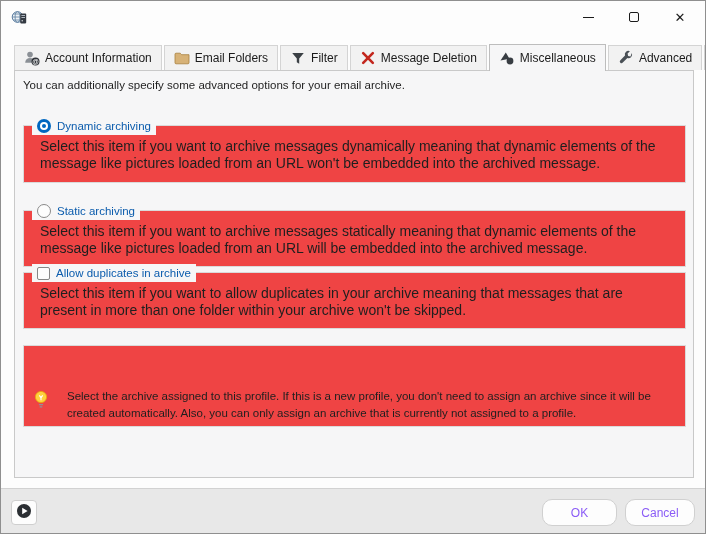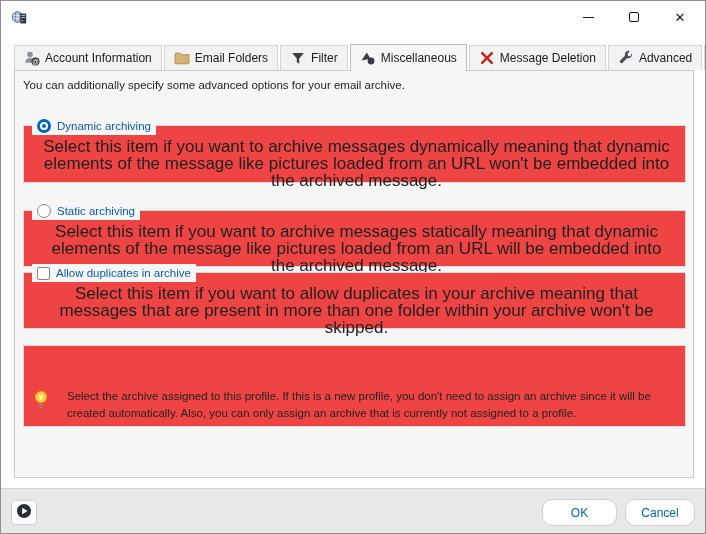--- a/index.html
+++ b/index.html
@@ -30,41 +30,41 @@
   .panel{position:absolute;left:13px;top:69px;width:680px;height:408px;background:#f6f6f7;
        border:1px solid #c9c9c9;z-index:1;}
   .intro{position:absolute;left:8px;top:8px;font-size:11.5px;color:#1f1f1f;}
   .groupbox{position:absolute;left:8px;width:663px;border:1px solid #dadada;background:#ef4444;}
   .gb1{top:54px;height:58px;}
   .gb2{top:128px;height:57px;margin-top:11px;}
   .gb3{top:201px;height:57px;}
   .gb4{top:274px;height:82px;}
   .legend{position:absolute;top:-9px;left:8px;background:#f6f6f7;padding:0 5px;display:flex;align-items:center;gap:6px;height:18px;}
   .legend-label{font-size:11.5px;color:#0b5cad;white-space:nowrap;}
-  .gb-desc{position:absolute;left:16px;right:12px;top:12px;font-size:17px;line-height:17px;color:#1f1f1f;text-align:center;}
+  .gb-desc{position:absolute;left:16px;right:12px;top:12px;font-size:14px;line-height:17px;color:#1f1f1f;}
   
   .radio{width:14px;height:14px;border-radius:50%;flex:0 0 auto;display:flex;align-items:center;justify-content:center;}
   .radio.off{background:#fdfdfd;border:1px solid #8a8a8a;}
   .radio.on{background:#0067c0;}
   .radio-mid{width:8px;height:8px;border-radius:50%;background:#ffffff;display:flex;align-items:center;justify-content:center;}
   .radio-dot{width:4px;height:4px;border-radius:50%;background:#0067c0;}
   .checkbox{width:13px;height:13px;border:1px solid #878787;border-radius:2px;background:#fdfdfd;flex:0 0 auto;}
   
   .combo{position:absolute;left:6px;right:6px;top:11px;height:24px;background:#ffffff;border:1px solid #c6c6c6;
        border-radius:2px;display:flex;align-items:center;padding:0 8px;font-size:11.5px;color:#1a1a1a;}
   .combo .chev{margin-left:auto;}
   .tip-row{position:absolute;left:9px;right:10px;top:42px;display:flex;gap:18px;}
   .tip-icon{width:16px;height:20px;flex:0 0 auto;margin-top:2px;}
   .tip-text{font-size:11.5px;line-height:17px;color:#1f1f1f;}
   
   .footer{position:absolute;left:0;bottom:0;width:100%;height:45px;background:#e8e8e8;border-top:1px solid #d2d2d2;}
   .play-btn{position:absolute;left:10px;top:11px;width:26px;height:25px;background:#fdfdfd;border:1px solid #cfcfcf;
        border-radius:4px;display:flex;align-items:center;justify-content:center;}
   .btn{position:absolute;top:10px;height:27px;background:#fdfdfd;border:1px solid #d0d0d0;border-radius:10px;
-       font-size:12px;color:#0369a1;display:flex;align-items:center;justify-content:center;}
+       font-size:12px;color:#8b5cf6;display:flex;align-items:center;justify-content:center;}
   .btn-ok{left:541px;width:75px;}
   .btn-cancel{left:624px;width:70px;}
 </style>
 </head>
 <body>
 
 <div class="window">
 
   <div class="titlebar">
     <span class="title-icon">
@@ -113,36 +113,36 @@
       <span>Email Folders</span>
     </div>
     <div class="tab">
       <span class="ticon">
         <svg width="16" height="16" viewBox="0 0 16 16">
           <path d="M2.2 3h11.6L9.2 8.6v5.2L6.8 12.3V8.6z" fill="#3b4045"></path>
         </svg>
       </span>
       <span>Filter</span>
     </div>
+    <div class="tab">
+      <span class="ticon">
+        <svg width="16" height="16" viewBox="0 0 16 16">
+          <path d="M3.2 3.2L12.8 12.8M12.8 3.2L3.2 12.8" stroke="#c3271e" stroke-width="2.6" stroke-linecap="round"></path>
+        </svg>
+      </span>
+      <span>Message Deletion</span>
+    </div>
     <div class="tab selected">
       <span class="ticon">
         <svg width="16" height="16" viewBox="0 0 16 16">
           <path d="M1.5 10.5L6.8 2.5l3.7 6.2z" fill="#383d43"></path>
           <circle cx="11" cy="11" r="3.4" fill="#383d43"></circle>
         </svg>
       </span>
       <span>Miscellaneous</span>
-    </div>
-    <div class="tab">
-      <span class="ticon">
-        <svg width="16" height="16" viewBox="0 0 16 16">
-          <path d="M3.2 3.2L12.8 12.8M12.8 3.2L3.2 12.8" stroke="#c3271e" stroke-width="2.6" stroke-linecap="round"></path>
-        </svg>
-      </span>
-      <span>Message Deletion</span>
     </div>
     <div class="tab">
       <span class="ticon">
         <svg width="16" height="16" viewBox="0 0 16 16">
           <path d="M13.8 3.1a3.6 3.6 0 0 1-4.4 4.9l-4.6 4.6a1.7 1.7 0 1 1-2.4-2.4L7 5.6a3.6 3.6 0 0 1 4.9-4.4L9.6 3.5l.5 2.4 2.4.5z" fill="#4a5056"></path>
         </svg>
       </span>
       <span>Advanced</span>
     </div>
     <div class="tab-partial"></div>

